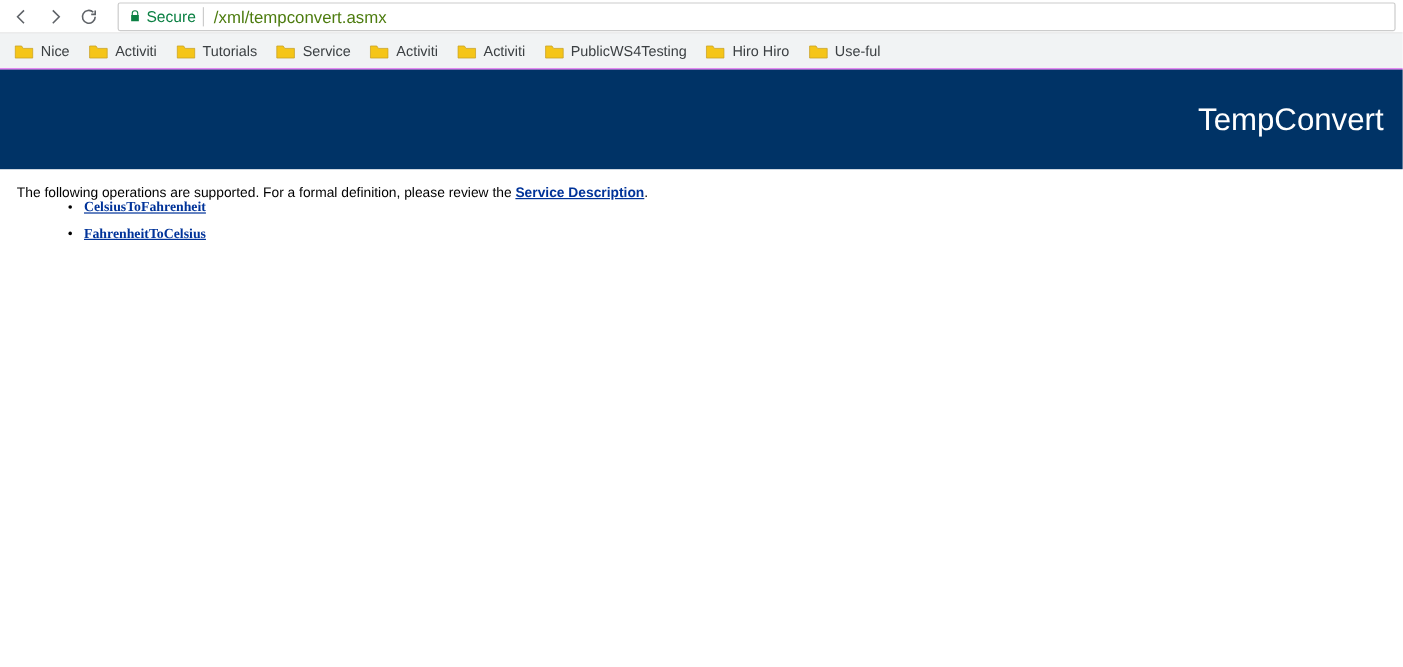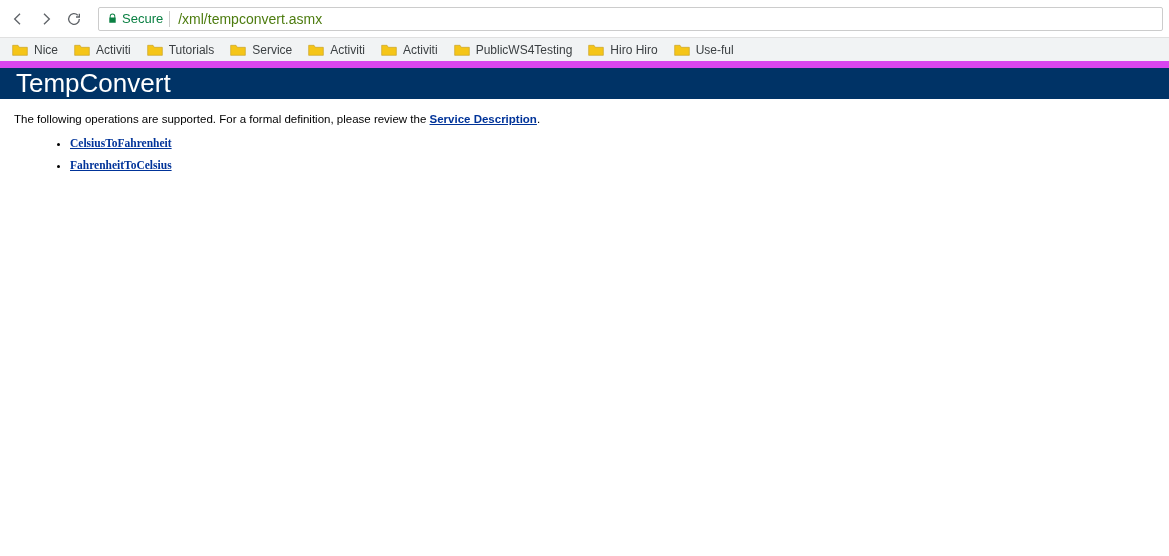--- a/index.html
+++ b/index.html
@@ -9,21 +9,21 @@
     }
     body {
       font-family: Arial, Helvetica, sans-serif;
       font-size: 13px;
       width: 1169px;
       height: 556px;
       overflow: hidden;
       background: #fff;
     }
     .toolbar {
-      height: 38px;
+      height: 28px;
       display: flex;
       align-items: center;
       padding: 0 6px;
       border-bottom: 1px solid #e0e0e0;
       background: #fff;
     }
     .nav-btn {
       width: 24px;
       height: 24px;
       display: flex;
@@ -80,56 +80,57 @@
     }
     .url-path {
       color: #4d7c0f;
     }
     .bookmarks-bar {
       height: 30px;
       display: flex;
       align-items: center;
       padding: 0 12px;
       background: #f1f3f4;
-      border-bottom: 7px solid #d946ef;
+      border-bottom: 1px solid #d946ef;
     }
     .bookmark-item {
       display: flex;
       align-items: center;
       margin-right: 16px;
       font-size: 12px;
       color: #3c4043;
     }
     .folder-icon {
       margin-right: 6px;
       display: flex;
       align-items: center;
     }
     .folder-icon svg {
       width: 16px;
       height: 14px;
     }
     .page-header {
       background: #003366;
       color: #fff;
-      padding: 0 16px;
+      padding: 26px 16px;
+      text-align: right;
     }
     .page-title {
       font-size: 26px;
       font-weight: normal;
       font-family: Verdana, Geneva, sans-serif;
     }
     .content {
       padding: 14px 14px;
       font-family: Verdana, Geneva, sans-serif;
       font-size: 11.5px;
       color: #000;
     }
     .intro {
-      margin-bottom: 12px;
+      margin-bottom: 0;
     }
     .link {
       color: #003399;
       text-decoration: underline;
       font-weight: bold;
     }
     .ops-list {
       list-style-type: disc;
       padding-left: 56px;
     }

